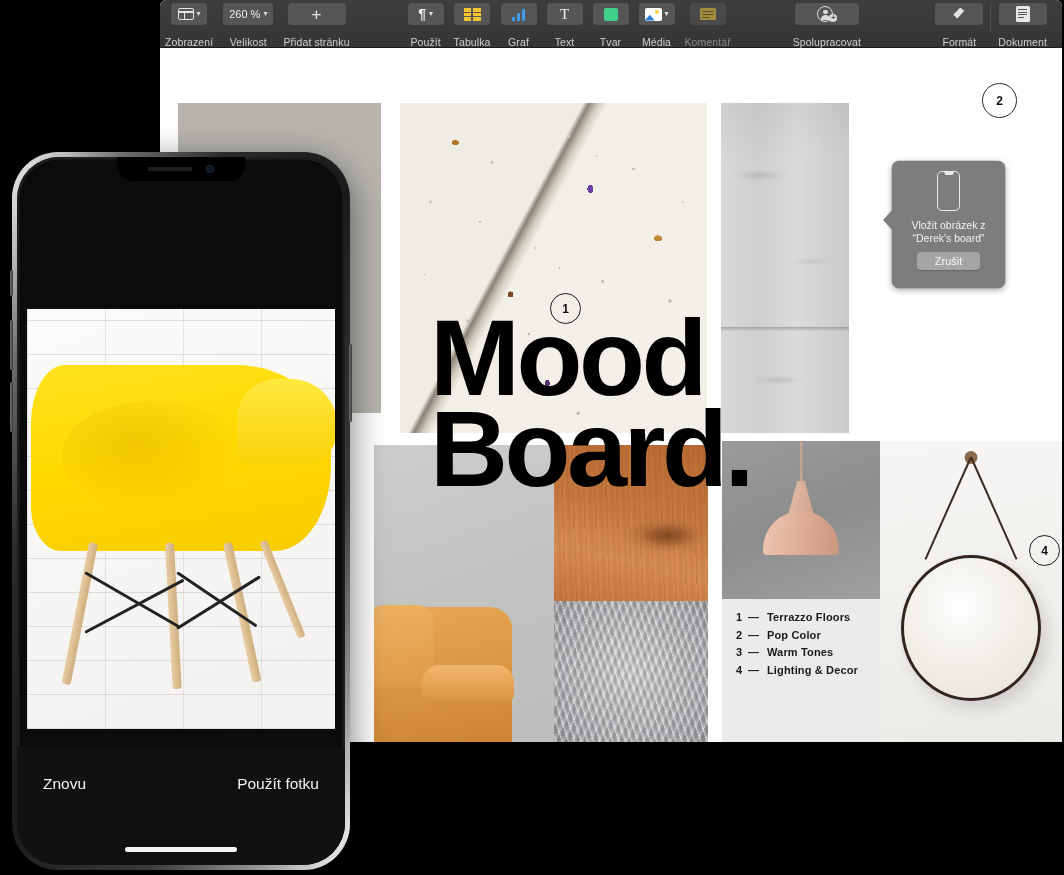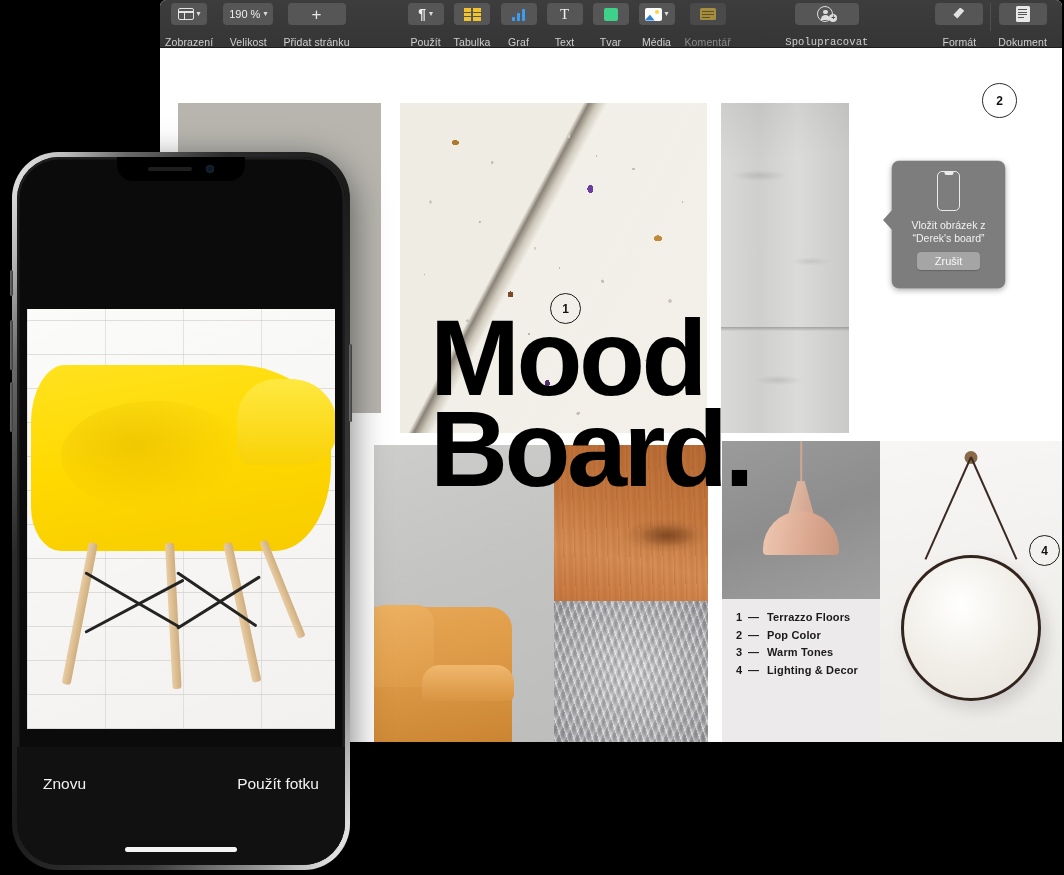--- a/index.html
+++ b/index.html
@@ -379,21 +379,21 @@
       <div class="tgroup">
         <div class="titem">
           <div class="tbtn">
               <span class="ic-view"></span>
               <span class="chev">▾</span>
             </div>
           <div class="tlabel">Zobrazení</div>
         </div>
         <div class="titem">
           <div class="tbtn">
-              <span class="zoomtxt">190 %</span>
+              <span class="zoomtxt">260 %</span>
               <span class="chev">▾</span>
             </div>
           <div class="tlabel">Velikost</div>
         </div>
         <div class="titem">
           <div class="tbtn" style="min-width:58px;">
               <span class="ic-plus">+</span>
             </div>
           <div class="tlabel">Přidat stránku</div>
         </div>
@@ -459,21 +459,21 @@
                 <i style="top:9px;width:8px"></i>
               </span>
             </div>
           <div class="tlabel dim">Komentář</div>
         </div>
       </div>
 
       <div style="width:42px"></div>
 
       <div class="tgroup">
-        <div class="titem" style="min-width:98px;font-family:Liberation Mono, monospace;">
+        <div class="titem" style="min-width:98px;">
           <div class="tbtn" style="min-width:64px;">
               <span class="ic-collab">
                 <span class="ring"></span>
                 <span class="head"></span>
                 <span class="body"></span>
                 <span class="plus">+</span>
               </span>
             </div>
           <div class="tlabel">Spolupracovat</div>
         </div>

